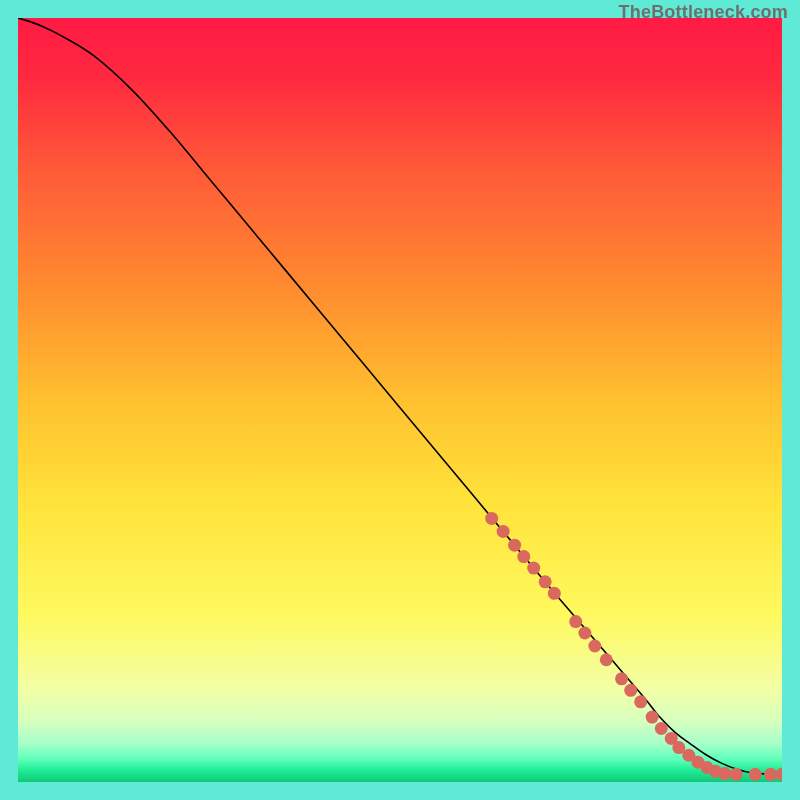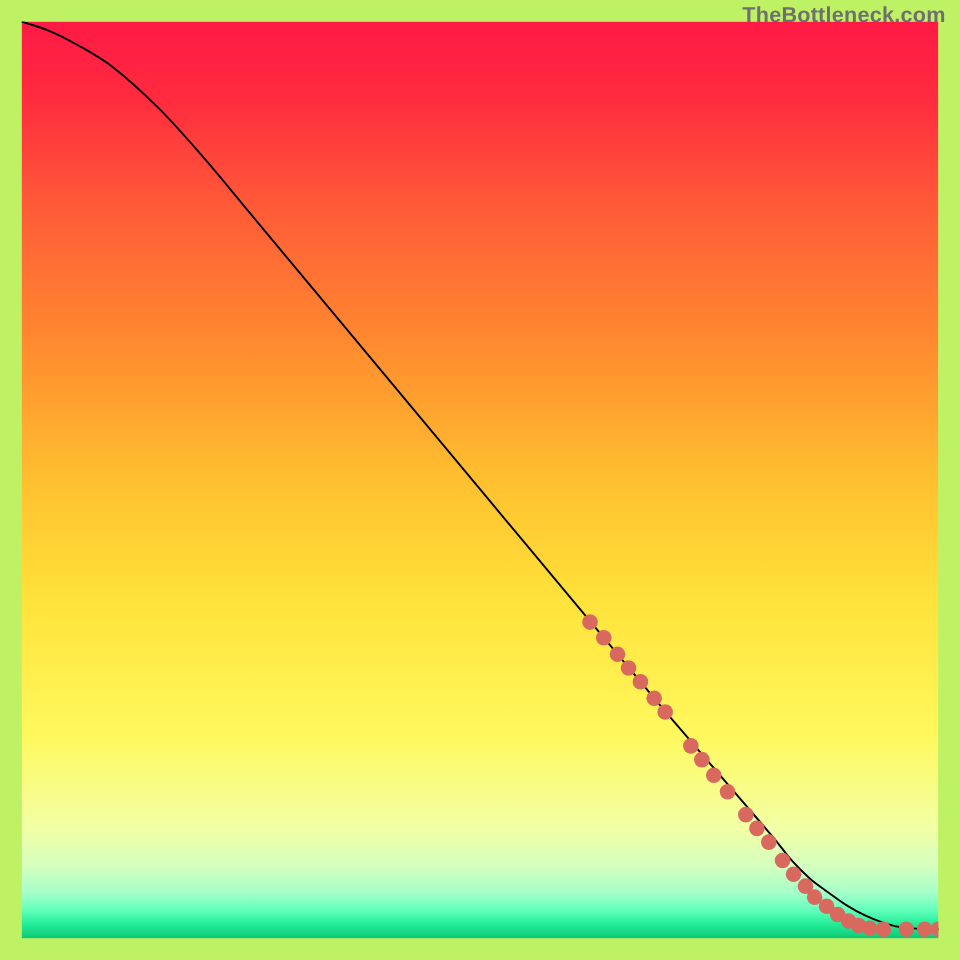--- a/index.html
+++ b/index.html
@@ -7,21 +7,21 @@
     padding: 0;
     width: 800px;
     height: 800px;
     background: #000;
     overflow: hidden;
   }
   .wrap {
     position: relative;
     width: 800px;
     height: 800px;
-    background: #bef264;
+    background: #5eead4;
   }
   .plot {
     position: absolute;
     left: 18px;
     top: 18px;
     width: 764px;
     height: 764px;
   }
   .watermark {
     position: absolute;

